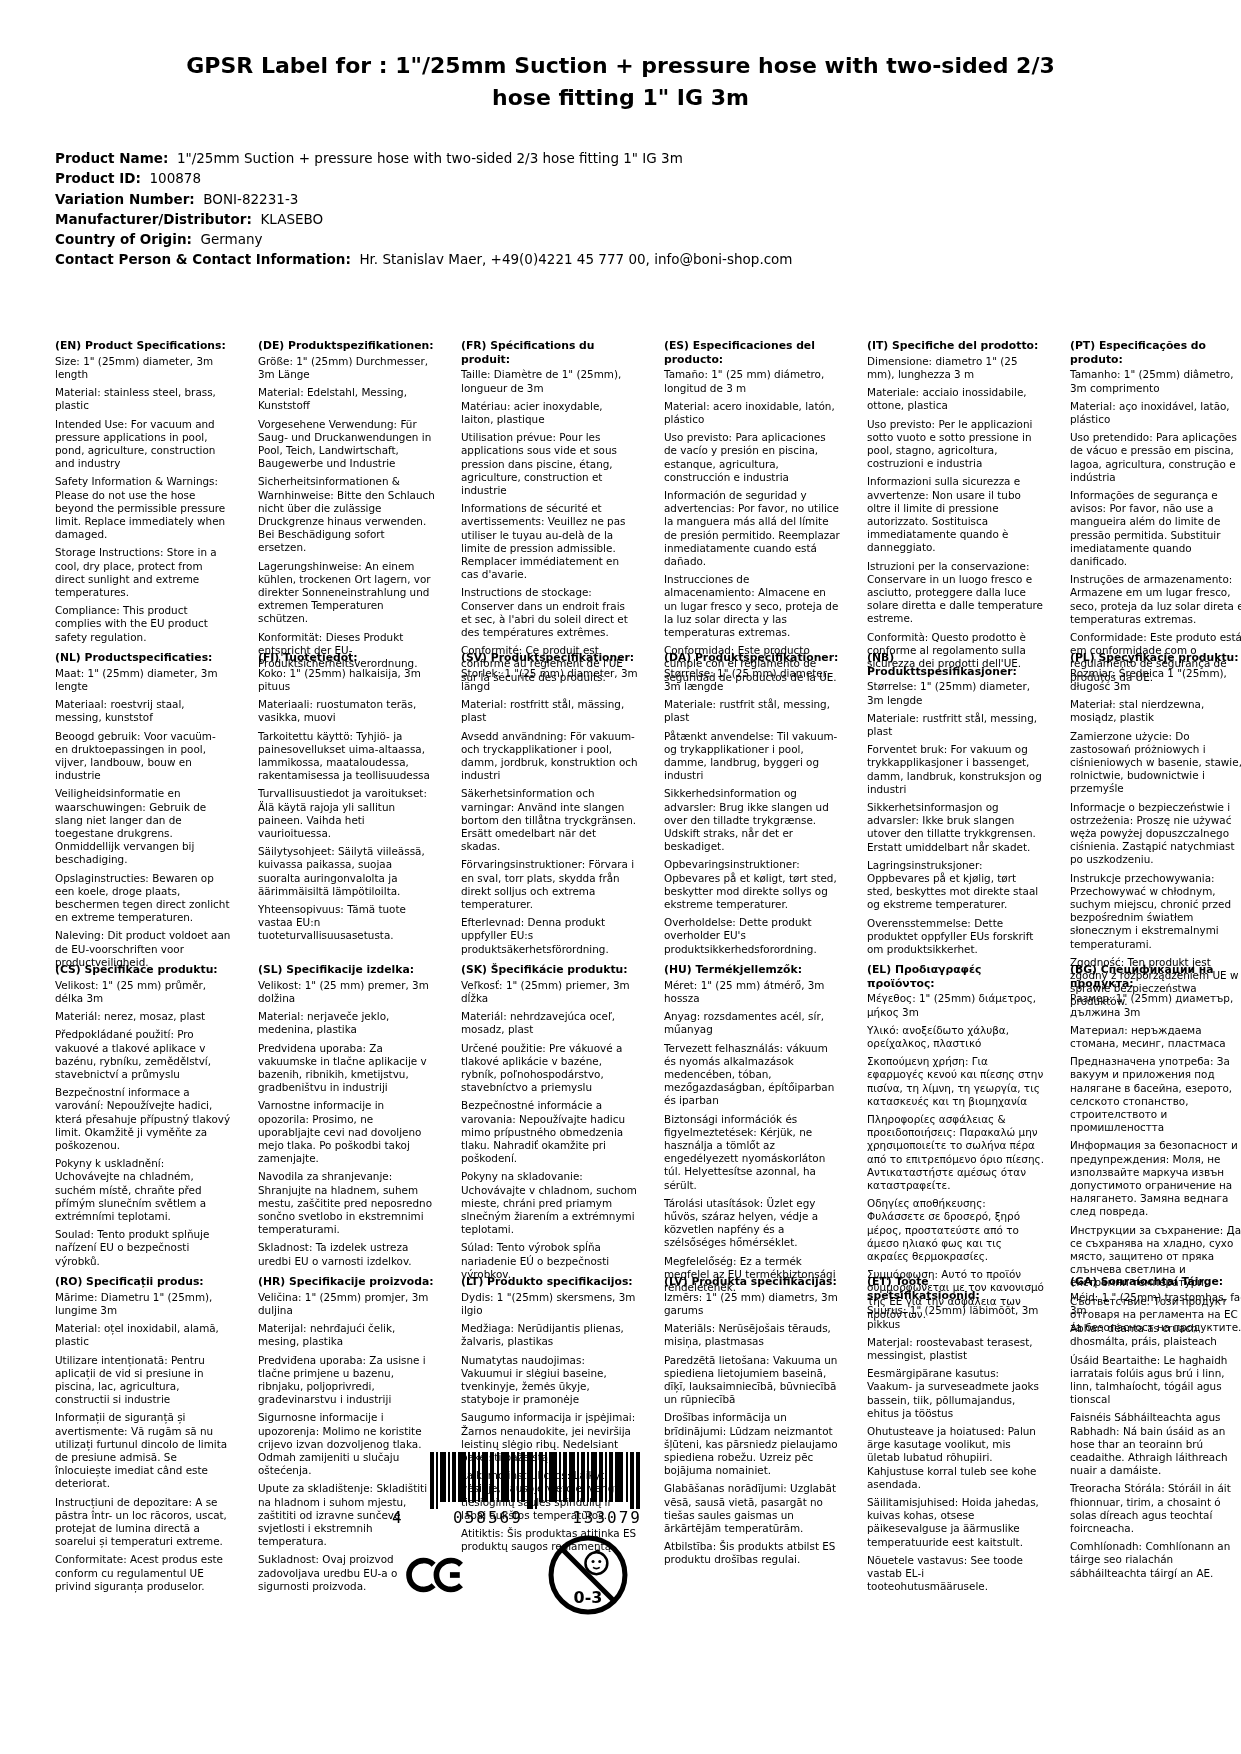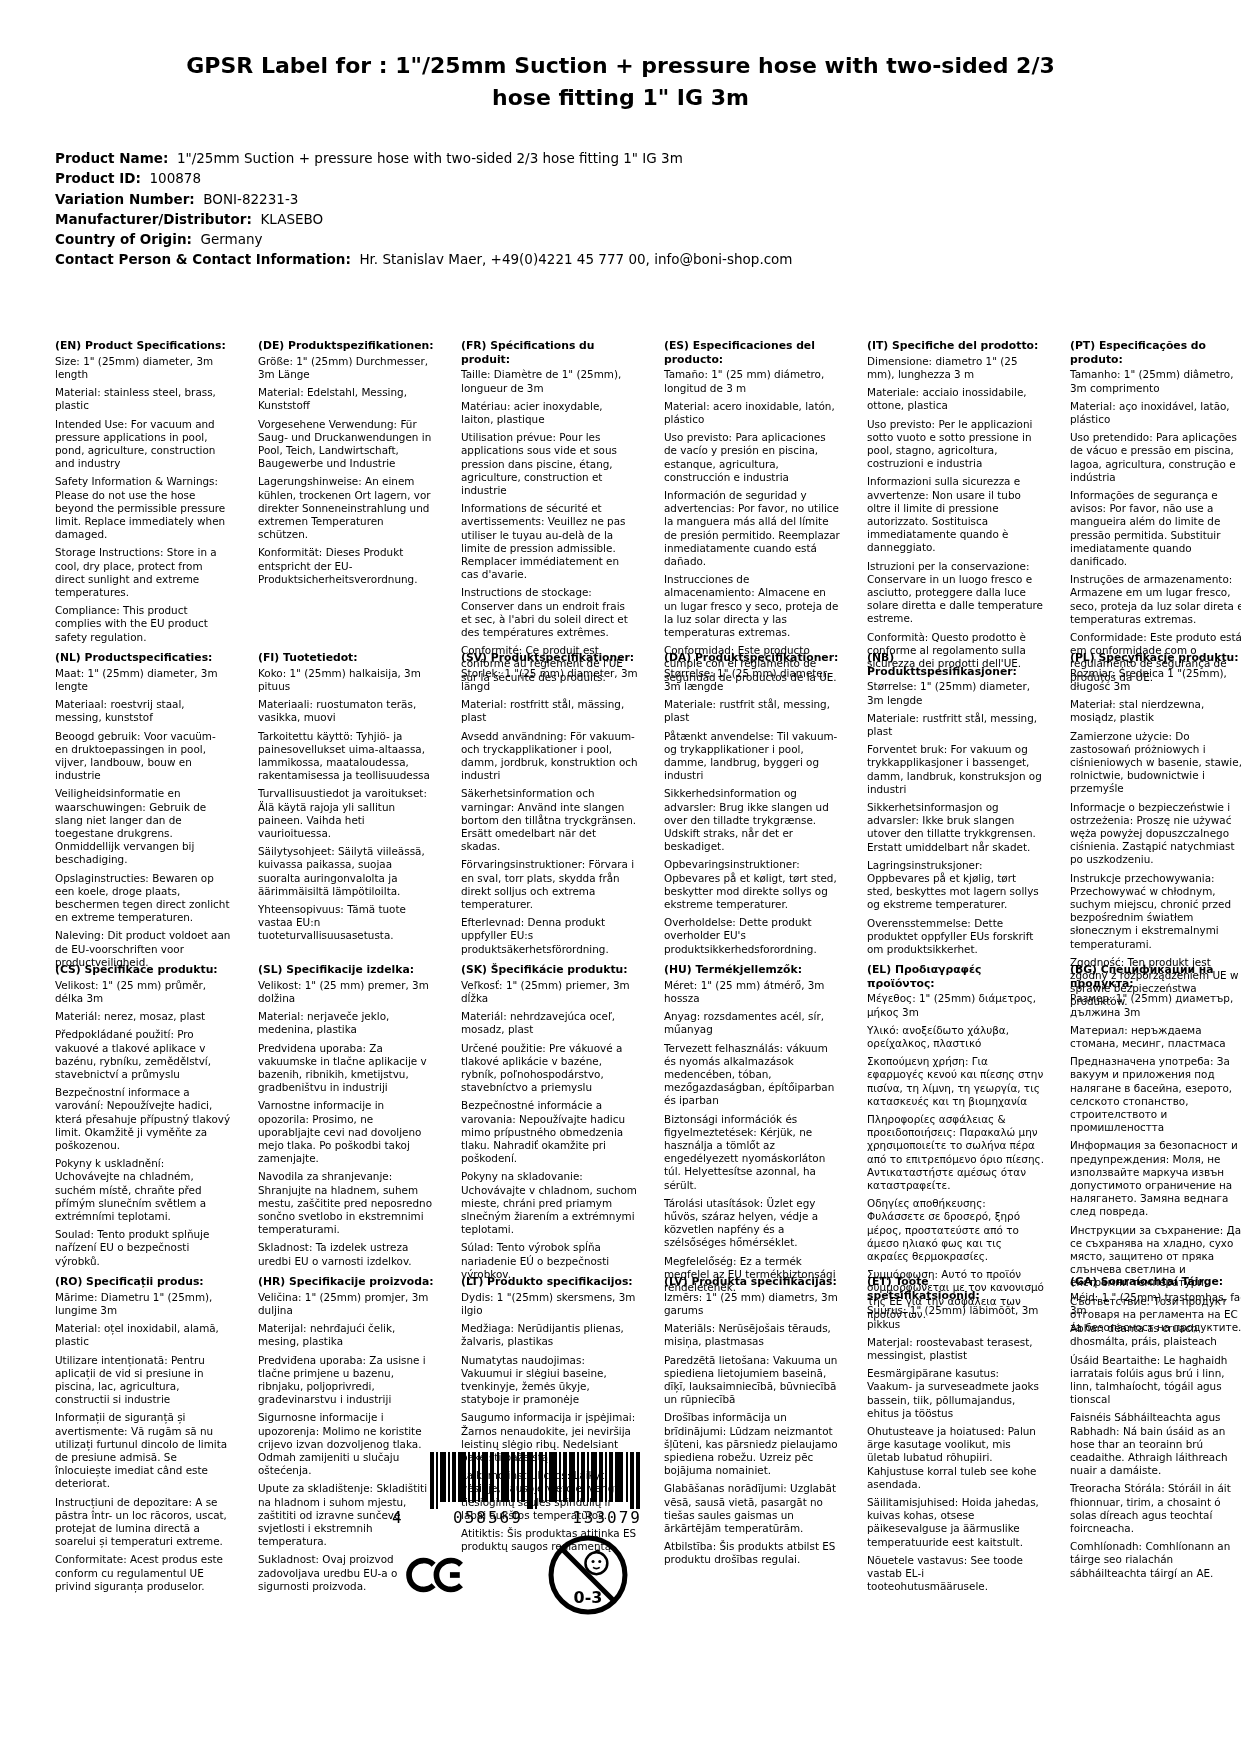--- a/index.html
+++ b/index.html
@@ -50,20 +50,21 @@
         <p>Intended Use: For vacuum and pressure applications in pool, pond, agriculture, construction and industry</p>
         <p>Safety Information &amp; Warnings: Please do not use the hose beyond the permissible pressure limit. Replace immediately when damaged.</p>
         <p>Storage Instructions: Store in a cool, dry place, protect from direct sunlight and extreme temperatures.</p>
         <p>Compliance: This product complies with the EU product safety regulation.</p>
       </div>
       <div class="block">
         <div class="bhead">(DE) Produktspezifikationen:</div>
         <p>Größe: 1" (25mm) Durchmesser, 3m Länge</p>
         <p>Material: Edelstahl, Messing, Kunststoff</p>
         <p>Vorgesehene Verwendung: Für Saug- und Druckanwendungen in Pool, Teich, Landwirtschaft, Baugewerbe und Industrie</p>
+        <p>Sicherheitsinformationen &amp; Warnhinweise: Bitte den Schlauch nicht über die zulässige Druckgrenze hinaus verwenden. Bei Beschädigung sofort ersetzen.</p>
         <p>Lagerungshinweise: An einem kühlen, trockenen Ort lagern, vor direkter Sonneneinstrahlung und extremen Temperaturen schützen.</p>
         <p>Konformität: Dieses Produkt entspricht der EU-Produktsicherheitsverordnung.</p>
       </div>
       <div class="block">
         <div class="bhead">(FR) Spécifications du produit:</div>
         <p>Taille: Diamètre de 1" (25mm), longueur de 3m</p>
         <p>Matériau: acier inoxydable, laiton, plastique</p>
         <p>Utilisation prévue: Pour les applications sous vide et sous pression dans piscine, étang, agriculture, construction et industrie</p>
         <p>Informations de sécurité et avertissements: Veuillez ne pas utiliser le tuyau au-delà de la limite de pression admissible. Remplacer immédiatement en cas d'avarie.</p>
         <p>Instructions de stockage: Conserver dans un endroit frais et sec, à l'abri du soleil direct et des températures extrêmes.</p>
@@ -131,21 +132,21 @@
         <p>Sikkerhedsinformation og advarsler: Brug ikke slangen ud over den tilladte trykgrænse. Udskift straks, når det er beskadiget.</p>
         <p>Opbevaringsinstruktioner: Opbevares på et køligt, tørt sted, beskytter mod direkte sollys og ekstreme temperaturer.</p>
         <p>Overholdelse: Dette produkt overholder EU's produktsikkerhedsforordning.</p>
       </div>
       <div class="block">
         <div class="bhead">(NB) Produkttspesifikasjoner:</div>
         <p>Størrelse: 1" (25mm) diameter, 3m lengde</p>
         <p>Materiale: rustfritt stål, messing, plast</p>
         <p>Forventet bruk: For vakuum og trykkapplikasjoner i bassenget, damm, landbruk, konstruksjon og industri</p>
         <p>Sikkerhetsinformasjon og advarsler: Ikke bruk slangen utover den tillatte trykkgrensen. Erstatt umiddelbart når skadet.</p>
-        <p>Lagringsinstruksjoner: Oppbevares på et kjølig, tørt sted, beskyttes mot lagern sollys og ekstreme temperaturer.</p>
+        <p>Lagringsinstruksjoner: Oppbevares på et kjølig, tørt sted, beskyttes mot direkte staal og ekstreme temperaturer.</p>
         <p>Overensstemmelse: Dette produktet oppfyller EUs forskrift om produktsikkerhet.</p>
       </div>
       <div class="block">
         <div class="bhead">(PL) Specyfikacje produktu:</div>
         <p>Rozmiar: Średnica 1 "(25mm), długość 3m</p>
         <p>Materiał: stal nierdzewna, mosiądz, plastik</p>
         <p>Zamierzone użycie: Do zastosowań próżniowych i ciśnieniowych w basenie, stawie, rolnictwie, budownictwie i przemyśle</p>
         <p>Informacje o bezpieczeństwie i ostrzeżenia: Proszę nie używać węża powyżej dopuszczalnego ciśnienia. Zastąpić natychmiast po uszkodzeniu.</p>
         <p>Instrukcje przechowywania: Przechowywać w chłodnym, suchym miejscu, chronić przed bezpośrednim światłem słonecznym i ekstremalnymi temperaturami.</p>
         <p>Zgodność: Ten produkt jest zgodny z rozporządzeniem UE w sprawie bezpieczeństwa produktów.</p>

